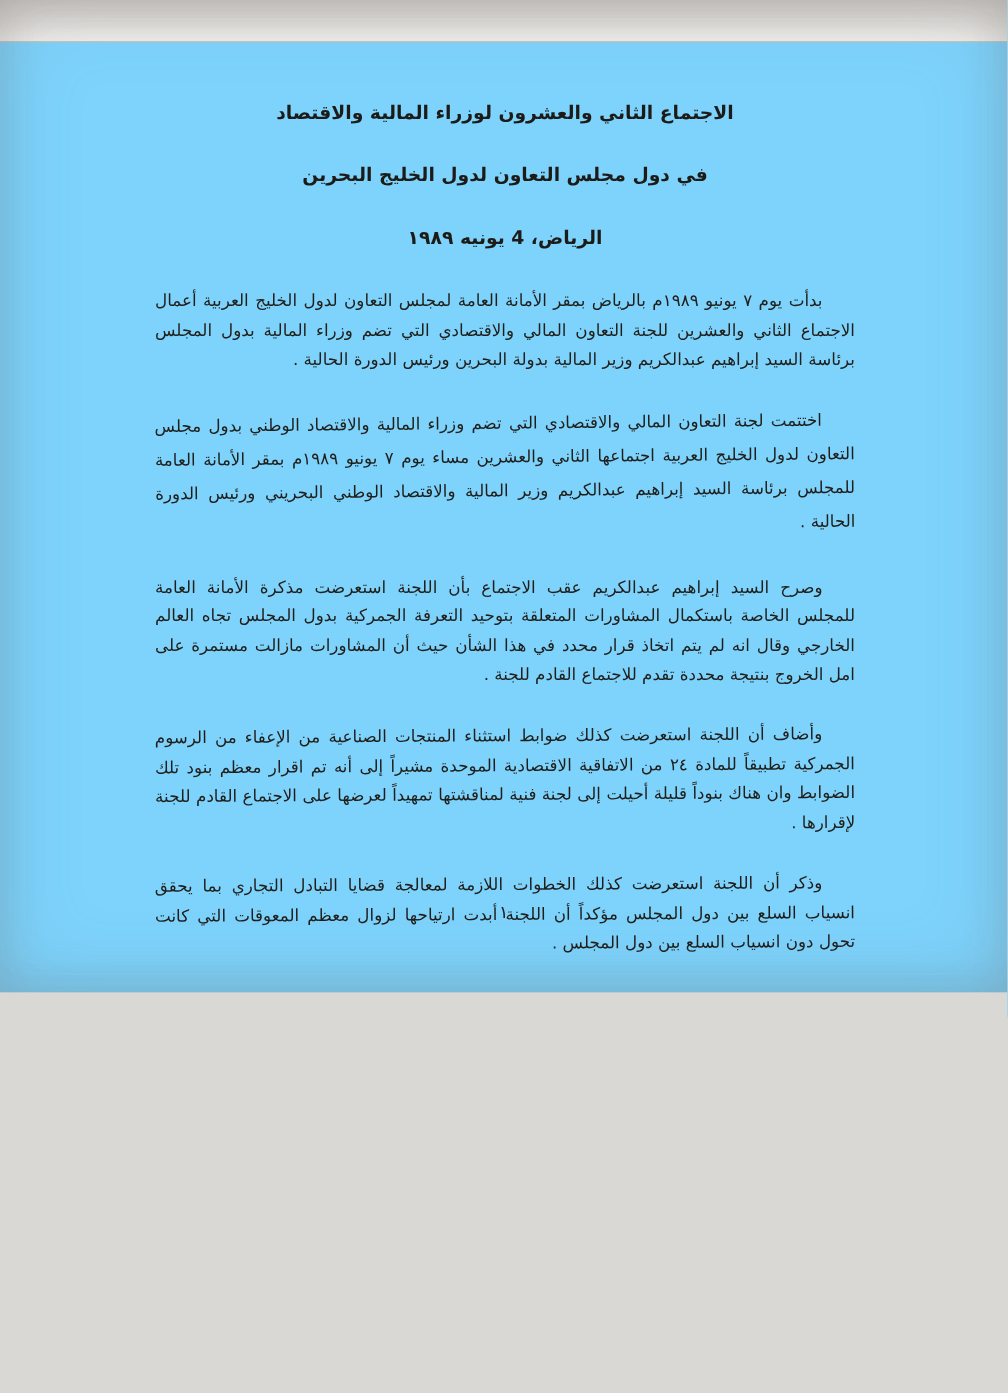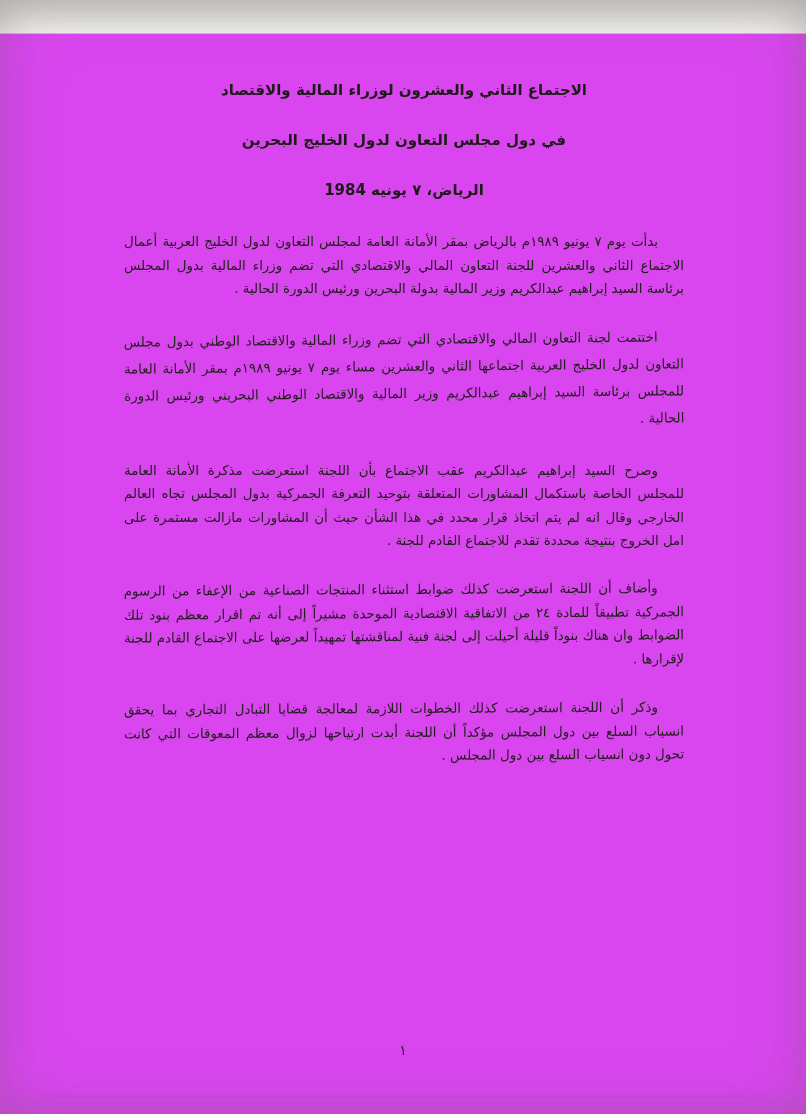--- a/index.html
+++ b/index.html
@@ -4,23 +4,23 @@
 <style>
   * { box-sizing: border-box; }
   html, body {
     margin: 0;
     padding: 0;
     background: #d9d8d5;
   }
   .scan-page {
     position: relative;
     width: 806px;
-    height: 1114px;
+    height: 794px;
     margin: 0 auto;
-    background: #d946ef;
+    background: #7dd3fc;
     overflow: hidden;
     font-family: "DejaVu Sans", sans-serif;
     color: #1d1b18;
   }
   
   .scan-top-band {
     position: absolute;
     top: 0; left: 0; right: 0;
     height: 34px;
     background: linear-gradient(180deg, #cfcecb 0%, #dddcd9 55%, #edecea 100%);
@@ -82,21 +82,21 @@
 
 <div class="scan-page">
 
   <div class="scan-top-band"></div>
 
   <div class="content">
 
     <div class="titles">
       <div class="title-line">الاجتماع الثاني والعشرون لوزراء المالية والاقتصاد</div>
       <div class="title-line">في دول مجلس التعاون لدول الخليج البحرين</div>
-      <div class="title-line">الرياض، ٧ يونيه 1984</div>
+      <div class="title-line">الرياض، 4 يونيه ١٩٨٩</div>
     </div>
 
     <div class="body-text">
       <p class="para">بدأت يوم ٧ يونيو ١٩٨٩م بالرياض بمقر الأمانة العامة لمجلس التعاون لدول الخليج العربية أعمال الاجتماع الثاني والعشرين للجنة التعاون المالي والاقتصادي التي تضم وزراء المالية بدول المجلس برئاسة السيد إبراهيم عبدالكريم وزير المالية بدولة البحرين ورئيس الدورة الحالية .</p>
       <p class="para skew-a">اختتمت لجنة التعاون المالي والاقتصادي التي تضم وزراء المالية والاقتصاد الوطني بدول مجلس التعاون لدول الخليج العربية اجتماعها الثاني والعشرين مساء يوم ٧ يونيو ١٩٨٩م بمقر الأمانة العامة للمجلس برئاسة السيد إبراهيم عبدالكريم وزير المالية والاقتصاد الوطني البحريني ورئيس الدورة الحالية .</p>
       <p class="para">وصرح السيد إبراهيم عبدالكريم عقب الاجتماع بأن اللجنة استعرضت مذكرة الأمانة العامة للمجلس الخاصة باستكمال المشاورات المتعلقة بتوحيد التعرفة الجمركية بدول المجلس تجاه العالم الخارجي وقال انه لم يتم اتخاذ قرار محدد في هذا الشأن حيث أن المشاورات مازالت مستمرة على امل الخروج بنتيجة محددة تقدم للاجتماع القادم للجنة .</p>
       <p class="para skew-b">وأضاف أن اللجنة استعرضت كذلك ضوابط استثناء المنتجات الصناعية من الإعفاء من الرسوم الجمركية تطبيقاً للمادة ٢٤ من الاتفاقية الاقتصادية الموحدة مشيراً إلى أنه تم اقرار معظم بنود تلك الضوابط وان هناك بنوداً قليلة أحيلت إلى لجنة فنية لمناقشتها تمهيداً لعرضها على الاجتماع القادم للجنة لإقرارها .</p>
       <p class="para skew-c">وذكر أن اللجنة استعرضت كذلك الخطوات اللازمة لمعالجة قضايا التبادل التجاري بما يحقق انسياب السلع بين دول المجلس مؤكداً أن اللجنة أبدت ارتياحها لزوال معظم المعوقات التي كانت تحول دون انسياب السلع بين دول المجلس .</p>
     </div>
 

